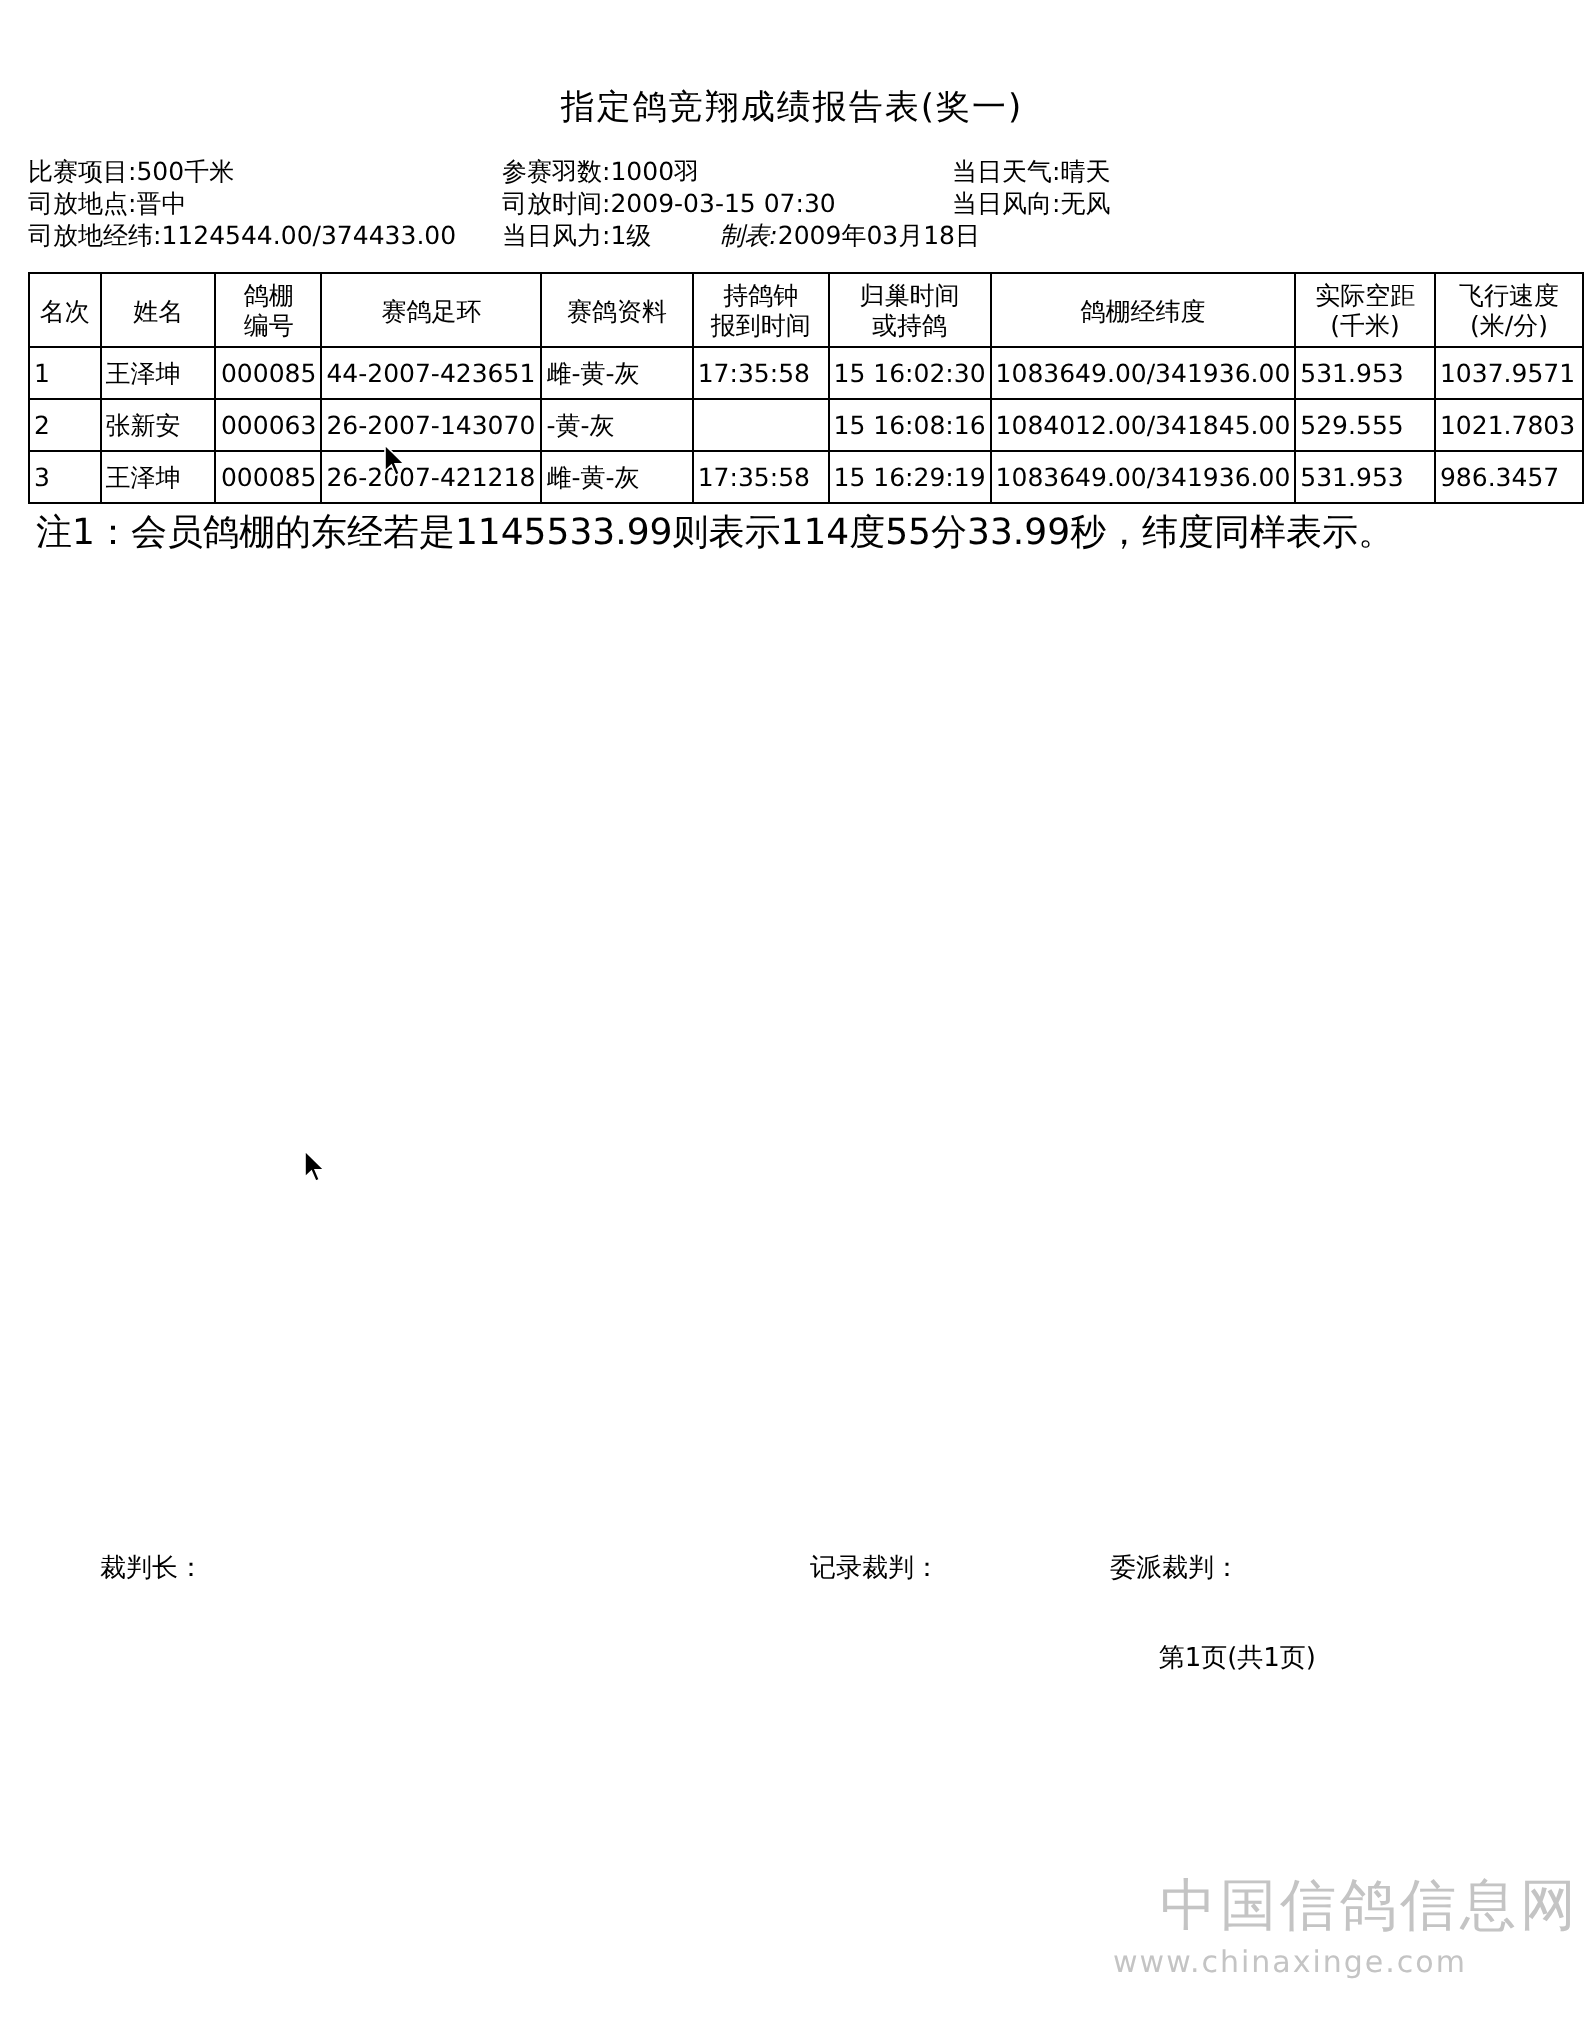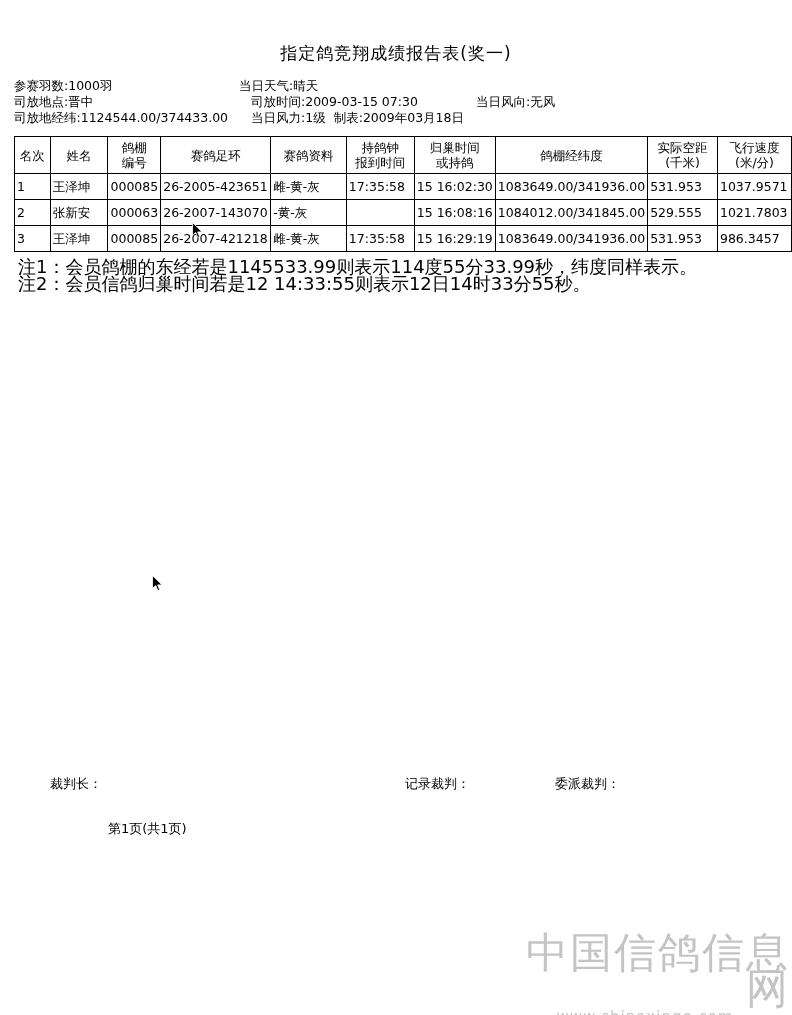--- a/index.html
+++ b/index.html
@@ -40,21 +40,21 @@
     line-height: 16px;
   }
   .meta-row {
     display: flex;
     width: 100%;
   }
   .meta-col-1 { width: 237px; }
   .meta-col-2 { width: 225px; }
   .meta-col-3 { width: 300px; }
   .meta-inline { display: inline-block; }
-  .meta-maker { margin-left: 8px; }
+  .meta-maker { margin-left: 34px; font-style: italic; }
 
   table.report {
     position: absolute;
     left: 14px;
     top: 136px;
     border-collapse: collapse;
     font-size: 12.5px;
     table-layout: fixed;
   }
   table.report th, table.report td {
@@ -98,23 +98,23 @@
     white-space: nowrap;
   }
   .sig-1 { left: 50px; }
   .sig-2 { left: 405px; text-align: center; }
   .sig-3 { left: 555px; }
   .pageno {
     position: absolute;
     left: 0;
     top: 820px;
     width: 658px;
-    text-align: left;
+    text-align: right;
     font-size: 13px;
-    padding-left: 108px;
+    padding-left: 86px;
     box-sizing: border-box;
   }
   .cursor {
     position: absolute;
     left: 152px;
     top: 575px;
     width: 12px;
     height: 18px;
     pointer-events: none;
   }
@@ -129,21 +129,21 @@
   .watermark {
     position: absolute;
     left: 500px;
     top: 935px;
     width: 290px;
     text-align: right;
     color: #c9c9c9;
     pointer-events: none;
   }
   .wm-cn {
-    font-size: 42px;
+    font-size: 28px;
     letter-spacing: 2px;
     line-height: 36px;
     color: #c4c4c4;
   }
   .wm-en {
     font-size: 15px;
     letter-spacing: 1px;
     line-height: 20px;
     color: #c4c4c4;
     font-family: "DejaVu Sans", "Liberation Sans", sans-serif;
@@ -152,20 +152,21 @@
 </style>
 </head>
 <body>
 
 <div class="page">
 
   <div class="title">指定鸽竞翔成绩报告表(奖一)</div>
 
   <div class="meta">
     <div class="meta-row">
+      <div class="meta-col-1"><span>比赛项目:</span><span>500千米</span></div>
       <div class="meta-col-2"><span>参赛羽数:</span><span>1000羽</span></div>
       <div class="meta-col-3"><span>当日天气:</span><span>晴天</span></div>
     </div>
     <div class="meta-row">
       <div class="meta-col-1"><span>司放地点:</span><span>晋中</span></div>
       <div class="meta-col-2"><span>司放时间:</span><span>2009-03-15  07:30</span></div>
       <div class="meta-col-3"><span>当日风向:</span><span>无风</span></div>
     </div>
     <div class="meta-row">
       <div class="meta-col-1"><span>司放地经纬:</span><span>1124544.00/374433.00</span></div>
@@ -223,21 +224,21 @@
             <div>飞行速度</div>
             <div>(米/分)</div>
           </th>
       </tr>
     </thead>
     <tbody>
       <tr>
         <td class="c">1</td>
         <td class="c">王泽坤</td>
         <td class="c">000085</td>
-        <td class="c">26-2005-423651</td>
+        <td class="c">44-2007-423651</td>
         <td class="c">雌-黄-灰</td>
         <td class="c">17:35:58</td>
         <td class="c">15  16:02:30</td>
         <td class="c">1083649.00/341936.00</td>
         <td class="c">531.953</td>
         <td class="c">1037.9571</td>
       </tr>
       <tr>
         <td class="c">2</td>
         <td class="c">张新安</td>
@@ -260,21 +261,20 @@
         <td class="c">15  16:29:19</td>
         <td class="c">1083649.00/341936.00</td>
         <td class="c">531.953</td>
         <td class="c">986.3457</td>
       </tr>
     </tbody>
   </table>
 
   <div class="notes">
     <div>注1：会员鸽棚的东经若是1145533.99则表示114度55分33.99秒，纬度同样表示。</div>
-    <div>注2：会员信鸽归巢时间若是12  14:33:55则表示12日14时33分55秒。</div>
   </div>
 
   <div class="signatures">
     <span class="sig sig-1">裁判长：</span>
     <span class="sig sig-2">记录裁判：</span>
     <span class="sig sig-3">委派裁判：</span>
   </div>
 
   <div class="pageno">第1页(共1页)</div>
 

